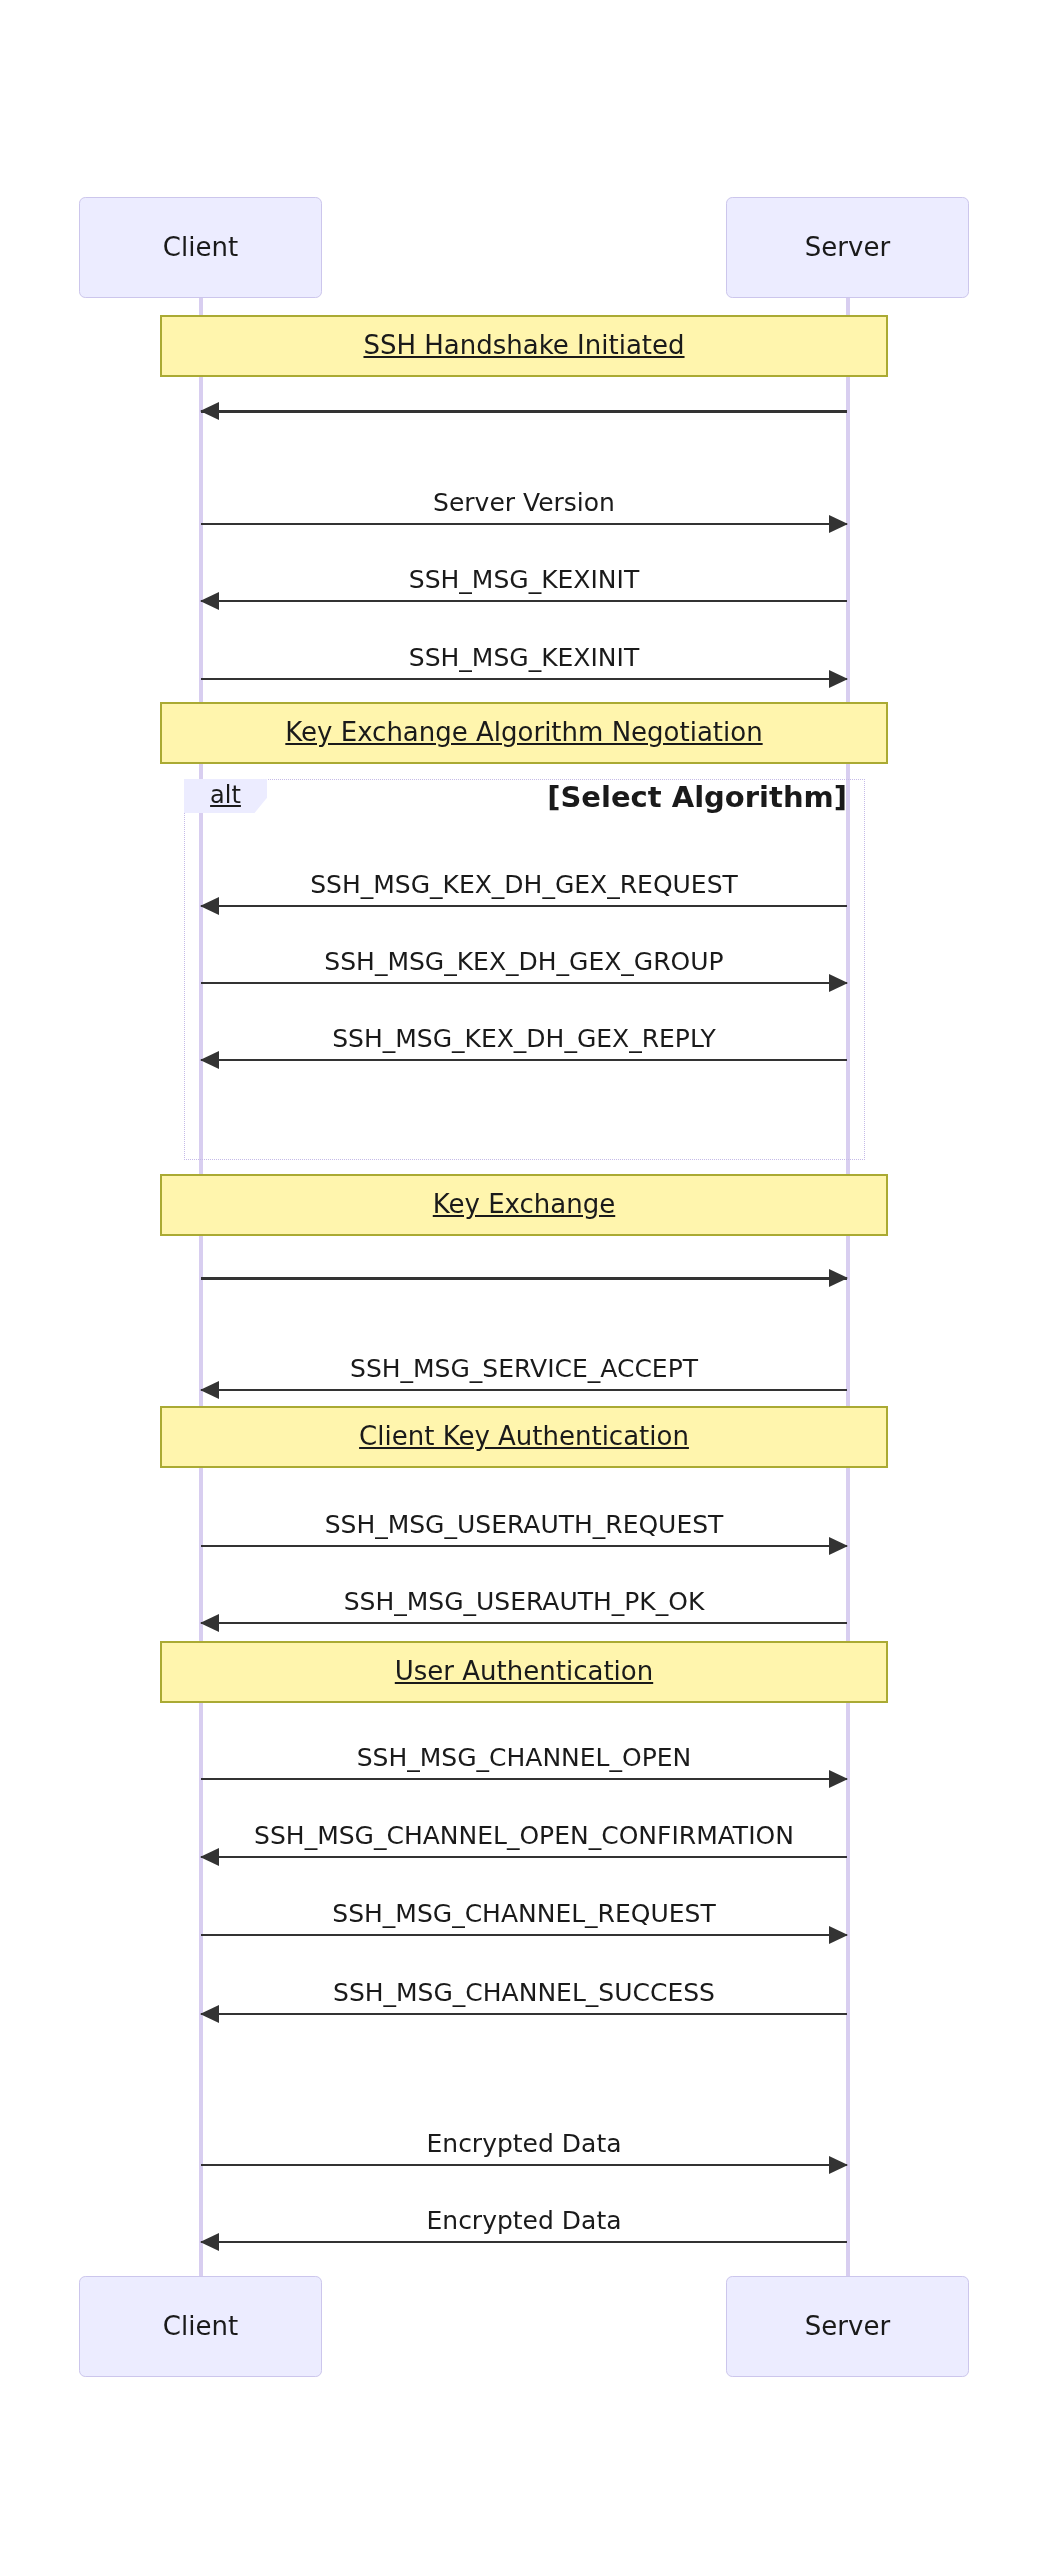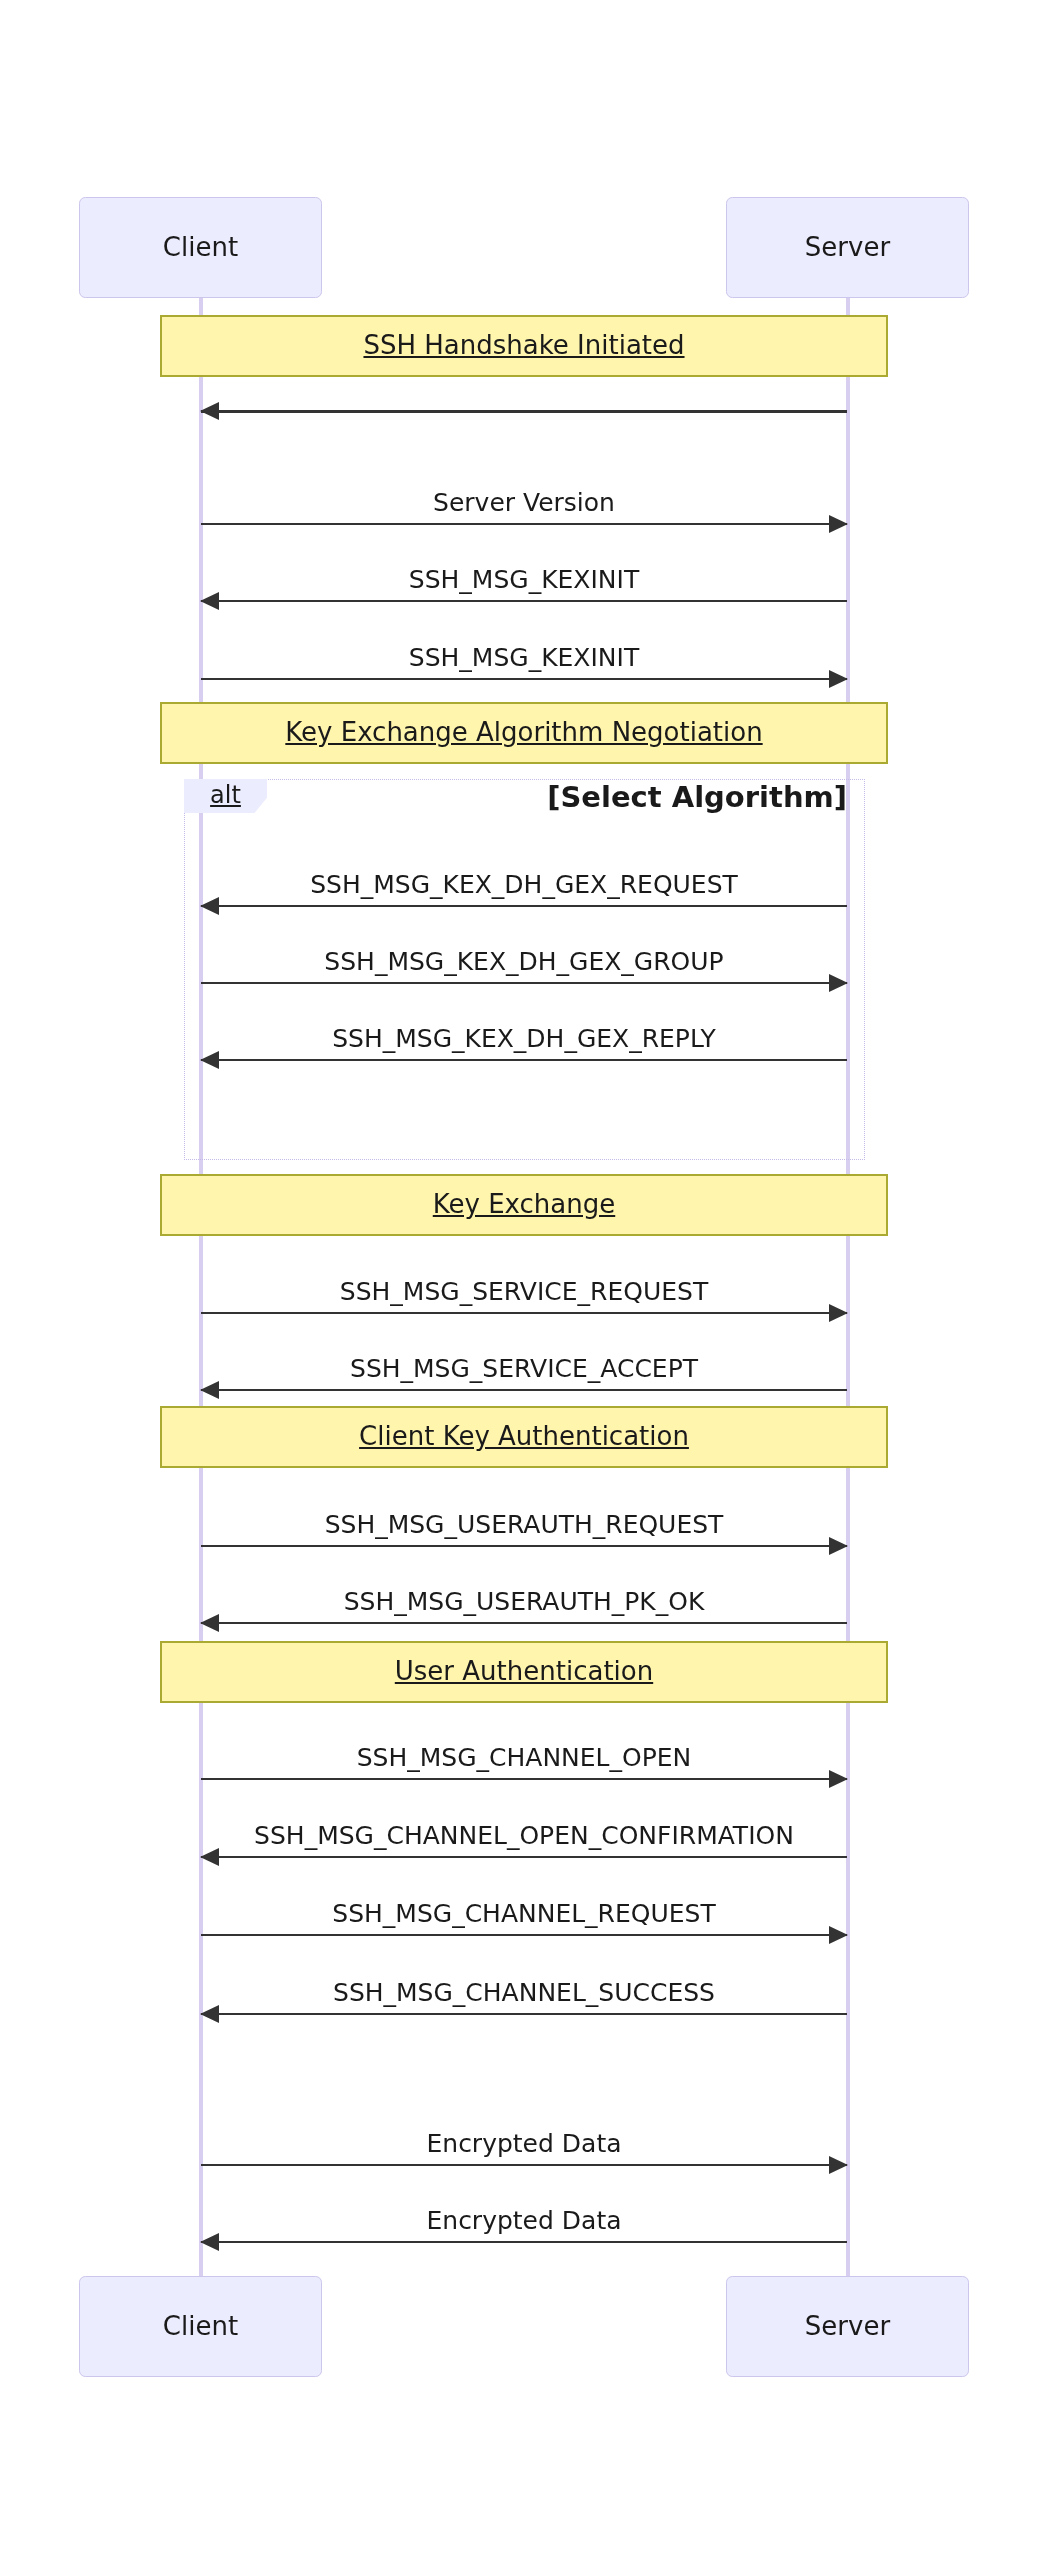--- a/index.html
+++ b/index.html
@@ -160,21 +160,20 @@
   </div>
   <div class="msg right" style="top:947px">
     <div class="msg-label">SSH_MSG_KEX_DH_GEX_GROUP</div>
     <div class="msg-line"></div>
   </div>
   <div class="msg left" style="top:1024px">
     <div class="msg-label">SSH_MSG_KEX_DH_GEX_REPLY</div>
     <div class="msg-line"></div>
   </div>
   <div class="msg right" style="top:1277px">
-    <div class="msg-label">SSH_MSG_SERVICE_REQUEST</div>
     <div class="msg-line"></div>
   </div>
   <div class="msg left" style="top:1354px">
     <div class="msg-label">SSH_MSG_SERVICE_ACCEPT</div>
     <div class="msg-line"></div>
   </div>
   <div class="msg right" style="top:1510px">
     <div class="msg-label">SSH_MSG_USERAUTH_REQUEST</div>
     <div class="msg-line"></div>
   </div>

